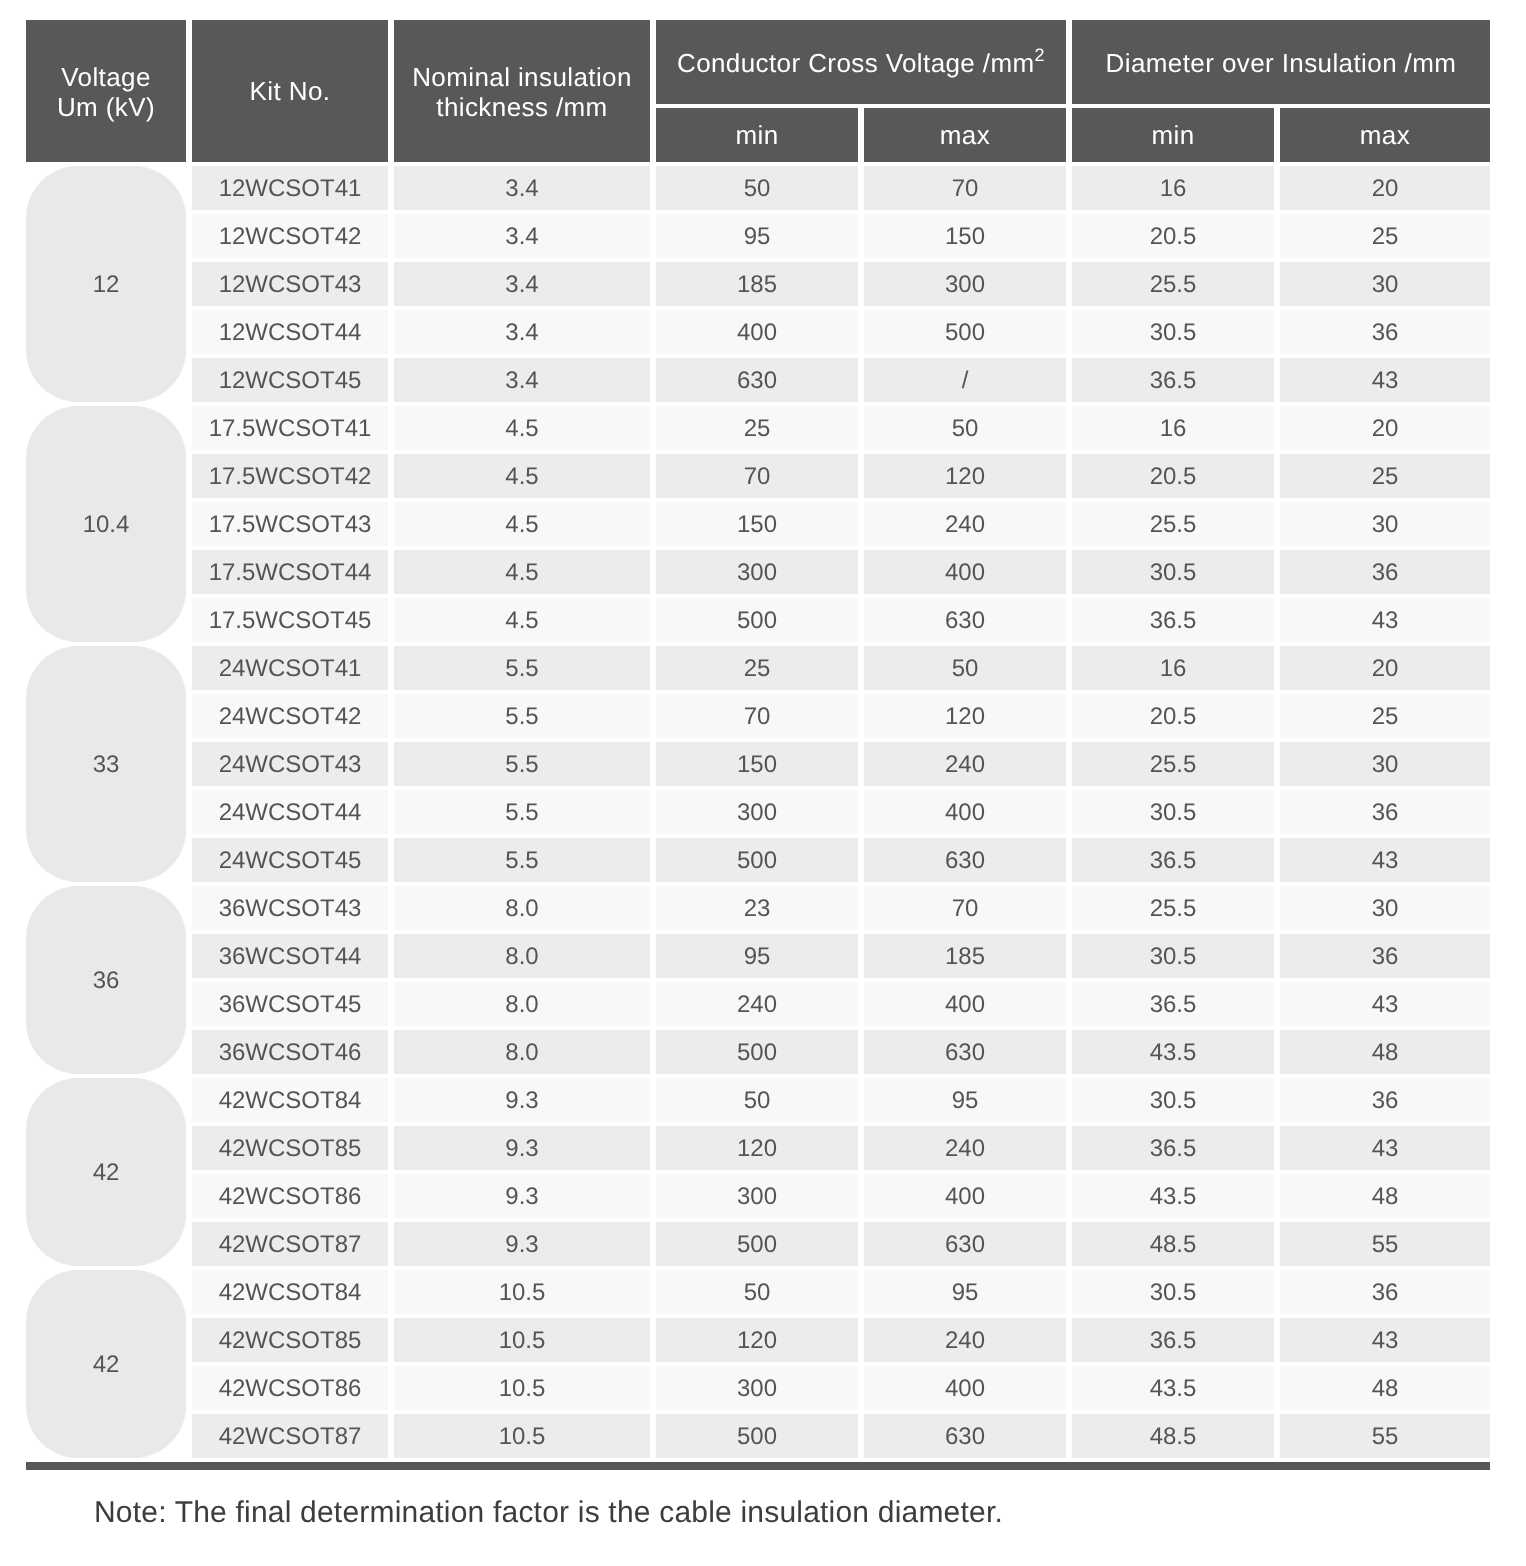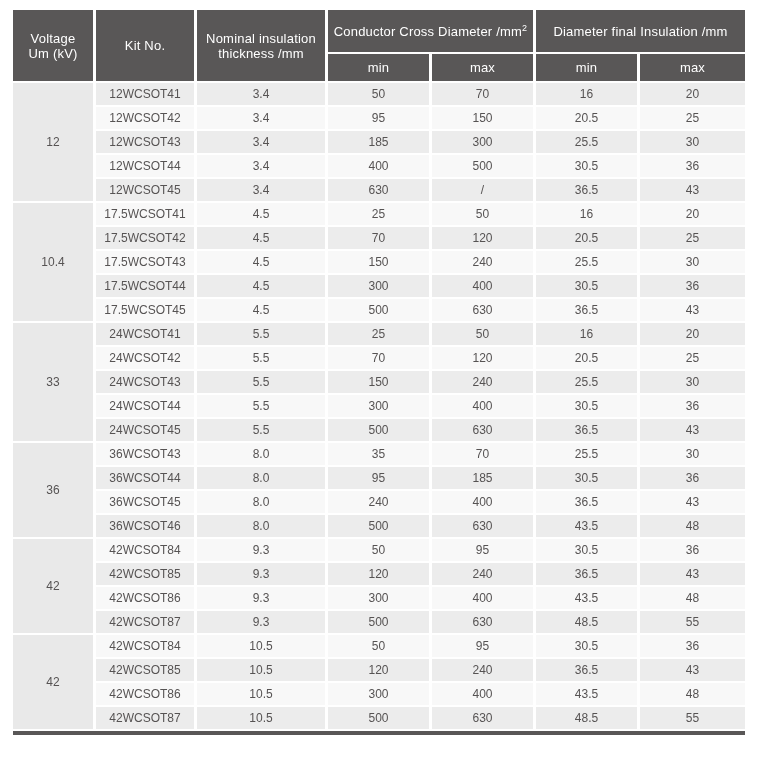--- a/index.html
+++ b/index.html
@@ -48,20 +48,21 @@
     vertical-align: middle;
     font-size: 12px;
     color: #565353;
     padding: 0;
   }
   tr.stripe-a td { background: #ececec; }
   tr.stripe-b td { background: #f8f8f8; }
   td.voltage-cell {
     background: #e9e9e9 !important;
     color: #565353;
+    border-radius: 26px;
   }
   .table-bottom-border {
     width: 732px;
     height: 0;
     border-top: 4px solid #595757;
     margin-left: 3px;
     margin-top: 0px;
   }
   .note {
     margin: 13px 0 0 37px;
@@ -85,22 +86,22 @@
       <col class="c-dia-min">
       <col class="c-dia-max">
     </colgroup>
     <thead>
       <tr class="hdr-top">
         <th class="hdr" rowspan="2">Voltage
 Um (kV)</th>
         <th class="hdr" rowspan="2">Kit No.</th>
         <th class="hdr" rowspan="2">Nominal insulation
 thickness /mm</th>
-        <th class="hdr" colspan="2"><span>Conductor Cross Diameter /mm</span><sup>2</sup></th>
-        <th class="hdr" colspan="2">Diameter final Insulation /mm</th>
+        <th class="hdr" colspan="2"><span>Conductor Cross Voltage /mm</span><sup>2</sup></th>
+        <th class="hdr" colspan="2">Diameter over Insulation /mm</th>
       </tr>
       <tr class="hdr-sub">
         <th class="hdr">min</th>
         <th class="hdr">max</th>
         <th class="hdr">min</th>
         <th class="hdr">max</th>
       </tr>
     </thead>
     <tbody>
         <tr class="stripe-a">
@@ -223,21 +224,21 @@
           <td>5.5</td>
           <td>500</td>
           <td>630</td>
           <td>36.5</td>
           <td>43</td>
         </tr>
         <tr class="stripe-b">
           <td class="voltage-cell" rowspan="4">36</td>
           <td>36WCSOT43</td>
           <td>8.0</td>
-          <td>35</td>
+          <td>23</td>
           <td>70</td>
           <td>25.5</td>
           <td>30</td>
         </tr>
         <tr class="stripe-a">
           <td>36WCSOT44</td>
           <td>8.0</td>
           <td>95</td>
           <td>185</td>
           <td>30.5</td>
@@ -323,14 +324,15 @@
           <td>500</td>
           <td>630</td>
           <td>48.5</td>
           <td>55</td>
         </tr>
       </tbody>
   </table>
 
   <div class="table-bottom-border"></div>
 
+  <div class="note">Note: The final determination factor is the cable insulation diameter.</div>
 
 </div>
 
 </body></html>

